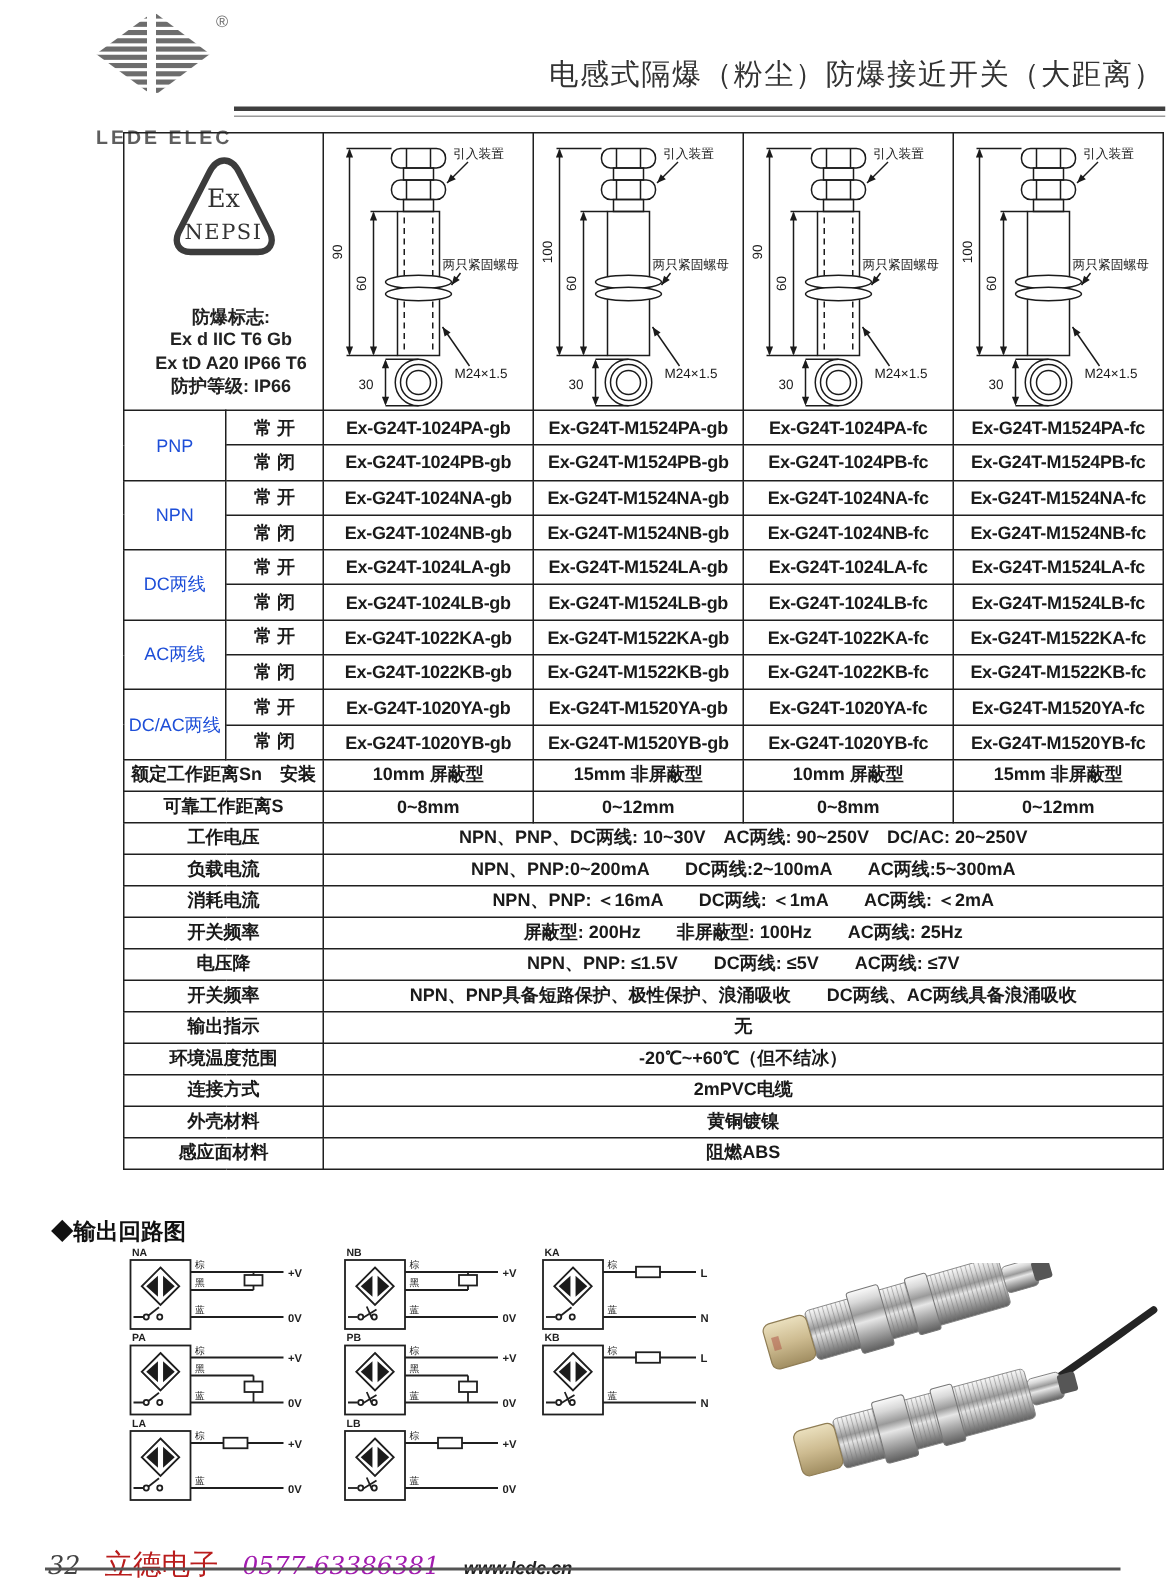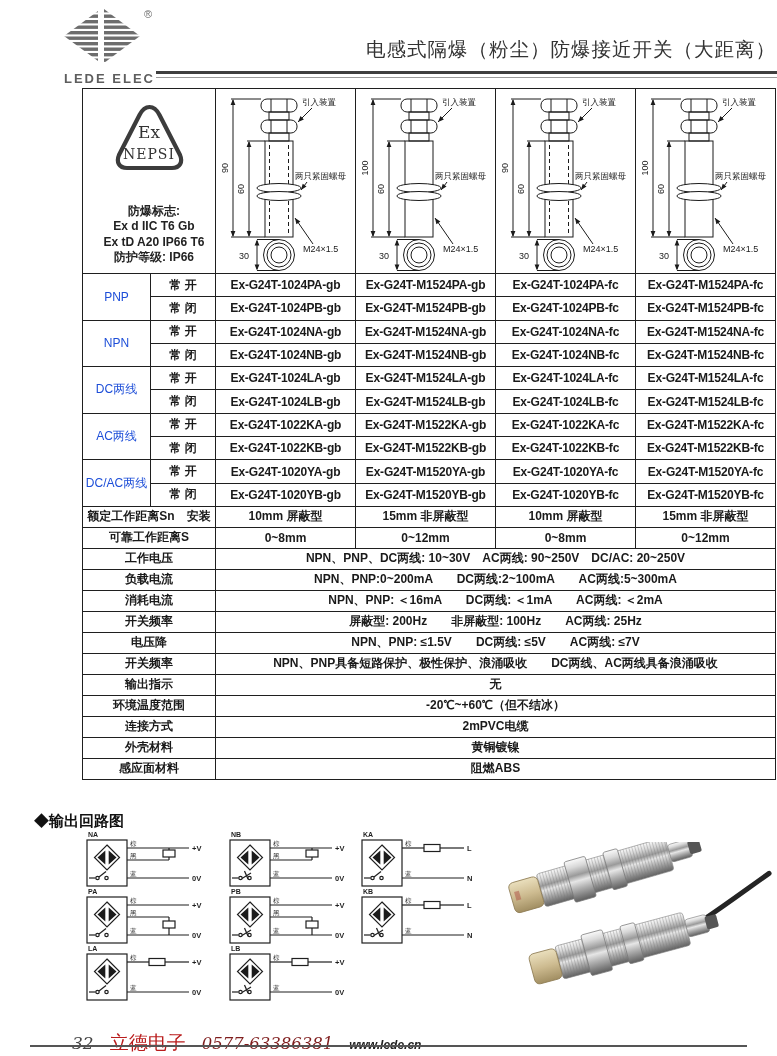--- a/index.html
+++ b/index.html
@@ -3,21 +3,21 @@
 <meta charset="utf-8">
 <style>
   html,body{margin:0;padding:0;}
   body{
     width:777px;height:1056px;position:relative;overflow:hidden;
     background:#ffffff;color:#1a1a1a;
     font-family:"Liberation Sans",sans-serif;
   }
   
   .brand{position:absolute;left:64px;top:6px;width:150px;}
-  .brand-text{margin-top:1px;font-size:13px;font-weight:bold;letter-spacing:2px;color:#5e5e5e;}
+  .brand-text{margin-top:13px;font-size:13px;font-weight:bold;letter-spacing:2px;color:#5e5e5e;}
   .page-title{
     position:absolute;right:1px;top:36px;
     font-family:"Liberation Serif",serif;font-size:19.5px;letter-spacing:1px;color:#333;
     white-space:nowrap;
   }
   .title-rule{position:absolute;left:156px;top:71px;width:621px;height:3px;
     border-top:3px solid #3f3f3f;border-bottom:1px solid #9a9a9a;}
   
   table.spec-table{position:absolute;left:82px;top:88px;width:693px;
     border-collapse:collapse;table-layout:fixed;}
@@ -44,24 +44,24 @@
   
   .circuits-heading{position:absolute;left:34px;top:812px;font-size:15px;font-weight:bold;color:#111;}
   .circuit-item{position:absolute;width:130px;height:60px;}
   .cs{stroke:#1f1f1f;stroke-width:1.2;fill:none;}
   .wlabel{font-size:6.5px;fill:#1f1f1f;}
   .term{font-size:7.5px;font-weight:bold;fill:#1f1f1f;}
   .cname{font-size:7px;font-weight:bold;fill:#1f1f1f;}
   
   .photos{position:absolute;left:492px;top:842px;}
   
-  .footer{position:absolute;left:32px;top:1030px;display:flex;gap:16px;align-items:baseline;margin-left:40px;}
+  .footer{position:absolute;left:32px;top:1030px;display:flex;gap:16px;align-items:baseline;}
   .f-page{font-family:"DejaVu Serif",serif;font-style:italic;font-size:17px;color:#444;}
   .f-co{font-size:19px;color:#b91c1c;}
-  .f-tel{font-family:"DejaVu Serif",serif;font-style:italic;font-size:16.5px;color:#7f1d1d;text-align:center;}
+  .f-tel{font-family:"DejaVu Serif",serif;font-style:italic;font-size:16.5px;color:#a21caf;text-align:center;}
   .f-web{font-style:italic;font-weight:bold;font-size:12px;color:#222;}
   .footer-rule{position:absolute;left:30px;top:1045px;width:717px;height:2px;background:#555;}
 </style>
 </head>
 <body>
 
 <div class="brand">
   <svg width="95" height="60" viewBox="0 0 95 60">
     <defs>
       <clipPath id="clipL">

